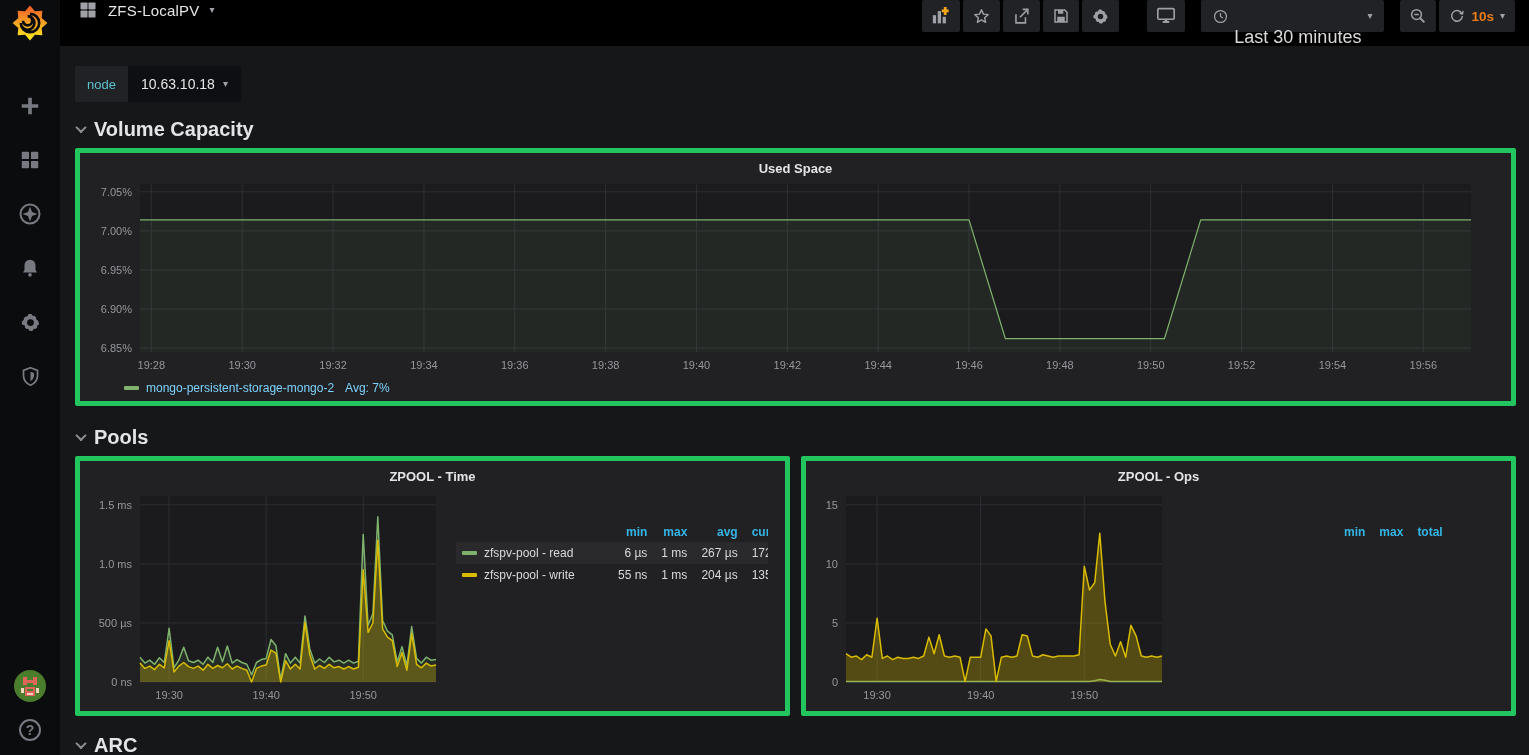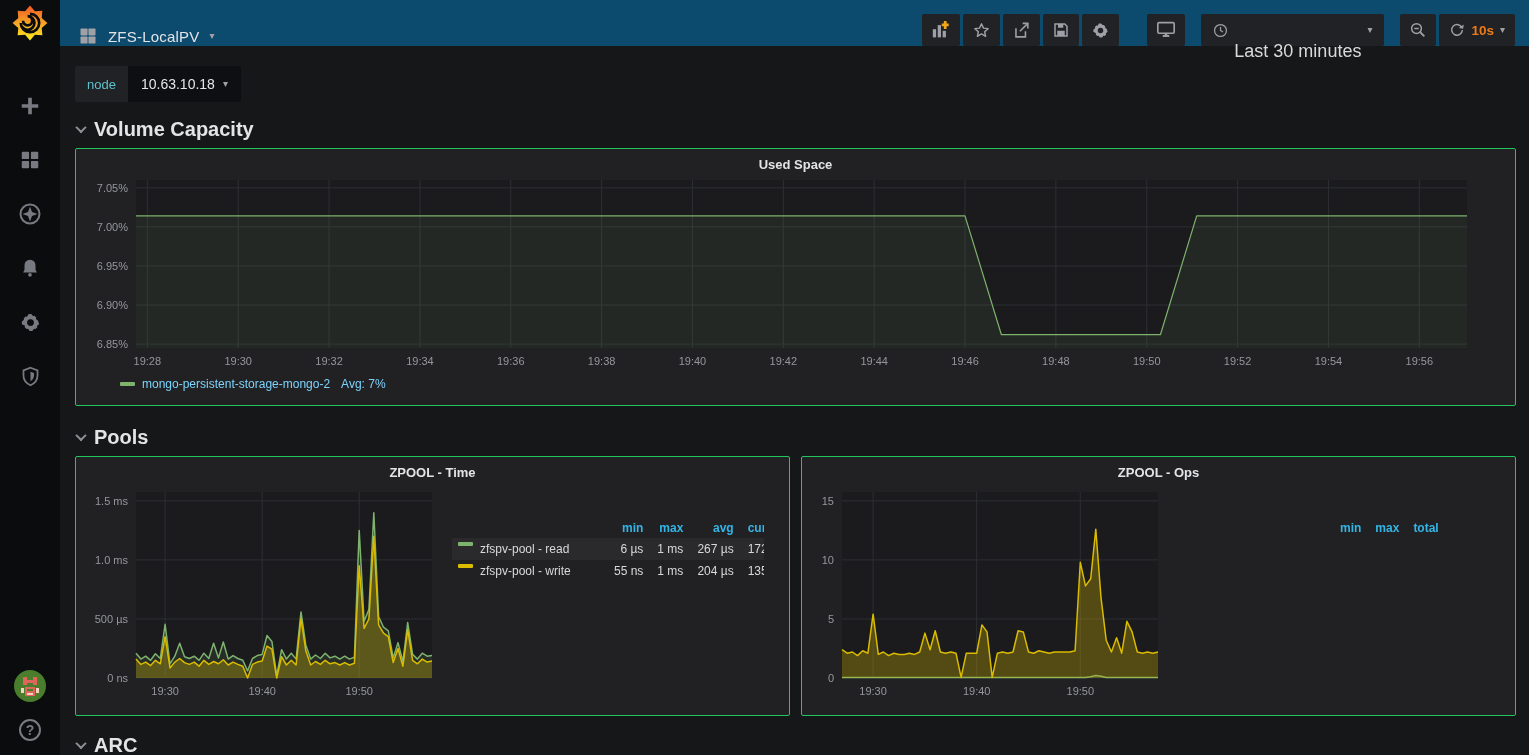--- a/index.html
+++ b/index.html
@@ -18,21 +18,21 @@
     z-index:10;
   }
   .logo { width:60px; height:46px; display:flex; align-items:center; justify-content:center; cursor:pointer; }
   .side-icons { display:flex; flex-direction:column; align-items:center; margin-top:45px; gap:24px; }
   .side-btn { width:34px; height:30px; display:flex; align-items:center; justify-content:center; cursor:pointer; color:#777a80; }
   .side-btn svg { display:block; }
   .side-bottom { margin-top:auto; display:flex; flex-direction:column; align-items:center; gap:18px; padding-bottom:14px; }
   
   .navbar {
     position:absolute; left:60px; right:0; top:0; height:46px;
-    display:flex; align-items:flex-end; padding:0 14px 0 18px; background:#0c4a6e;
+    display:flex; align-items:flex-start; padding:0 14px 0 18px; background:#000000;
   }
   .crumb { display:flex; align-items:center; gap:10px; cursor:pointer; }
   .crumb-title { font-size:15px; color:#e3e4e6; letter-spacing:.2px; }
   .caret { font-size:10px; color:#9fa1a6; line-height:1; }
   .nav-right { margin-left:auto; display:flex; align-items:center; gap:3px; }
   .nav-btn {
     height:32px; min-width:36px; padding:0 9px; background:#202226; border-radius:2px;
     display:flex; align-items:center; justify-content:center; gap:6px; cursor:pointer; color:#9da0a6;
   }
   .nav-gap { width:22px; }
@@ -42,21 +42,21 @@
   
   .content { position:absolute; left:60px; top:46px; right:0; bottom:0; padding:20px 13px 0 15px; overflow:hidden; }
   .submenu { display:flex; margin-bottom:14px; }
   .var-control { display:flex; height:36px; font-size:13px; cursor:pointer; border-radius:2px; overflow:hidden; }
   .var-label { background:#202226; color:#5dc2cd; display:flex; align-items:center; padding:0 12px; }
   .var-value { background:#0e0f12; color:#e6e6e8; font-size:14px; display:flex; align-items:center; gap:8px; padding:0 13px; }
   .section-header { display:flex; align-items:center; gap:9px; height:26px; margin:4px 0 6px 2px; cursor:pointer; }
   .section-title { font-size:20px; font-weight:bold; color:#e3e4e6; }
   .chev { width:8px; height:8px; border-right:2px solid #8e9096; border-bottom:2px solid #8e9096; transform:rotate(45deg) translate(-1px,-1px); }
   
-  .panel { background:#212124; border:1px solid #22c55e; border-radius:2px; padding:4px 10px; position:relative; }
+  .panel { background:#212124; border:5px solid #22c55e; border-radius:2px; padding:4px 10px; position:relative; }
   .panel-title { text-align:center; font-size:13px; font-weight:bold; color:#e3e4e6; padding:4px 0 2px; cursor:pointer; }
   .panel-us { height:258px; margin-bottom:18px; }
   .pools-row { display:flex; gap:11px; margin-bottom:16px; }
   .panel-zp { height:260px; flex:1; display:flex; flex-direction:column; }
   .zp-body { display:flex; flex:1; min-height:0; }
   .graph { position:relative; }
   .graph-lg { height:198px; width:100%; }
   .graph-sm { flex:0 0 352px; height:222px; }
   .graph svg { position:absolute; left:0; top:0; }
   .tick { position:absolute; font-size:11px; color:#95979c; }
@@ -68,21 +68,21 @@
   .legend-name { cursor:pointer; }
   .legend-avg { margin-left:4px; }
   
   .zp-legend { flex:1; min-width:0; overflow:hidden; padding:36px 0 0 14px; }
   table.ltable { border-collapse:collapse; font-size:12px; white-space:nowrap; }
   .ltable th { color:#33b5e5; font-weight:bold; text-align:right; padding:3px 0 3px 14px; }
   .ltable td { color:#d8d9da; text-align:right; padding:4px 0 4px 14px; }
   .ltable .c-name { text-align:left; padding-left:6px; min-width:148px; }
   .ltable .row-hl { background:rgba(255,255,255,0.045); }
   .ltable .c-clip { max-width:30px; width:30px; overflow:hidden; text-align:left; padding-left:14px; }
-  .name-flex { display:flex; gap:7px; cursor:pointer; }
+  .name-flex { display:flex; align-items:center; gap:7px; cursor:pointer; }
   
   .q-circle { width:22px; height:22px; border:2px solid #777a80; border-radius:50%; color:#777a80;
               font-size:14px; font-weight:bold; display:flex; align-items:center; justify-content:center; cursor:pointer; }
 </style>
 </head>
 <body>
 
 <div class="sidebar">
   <div class="logo">
     <svg width="38" height="38" viewBox="0 0 24 24">

